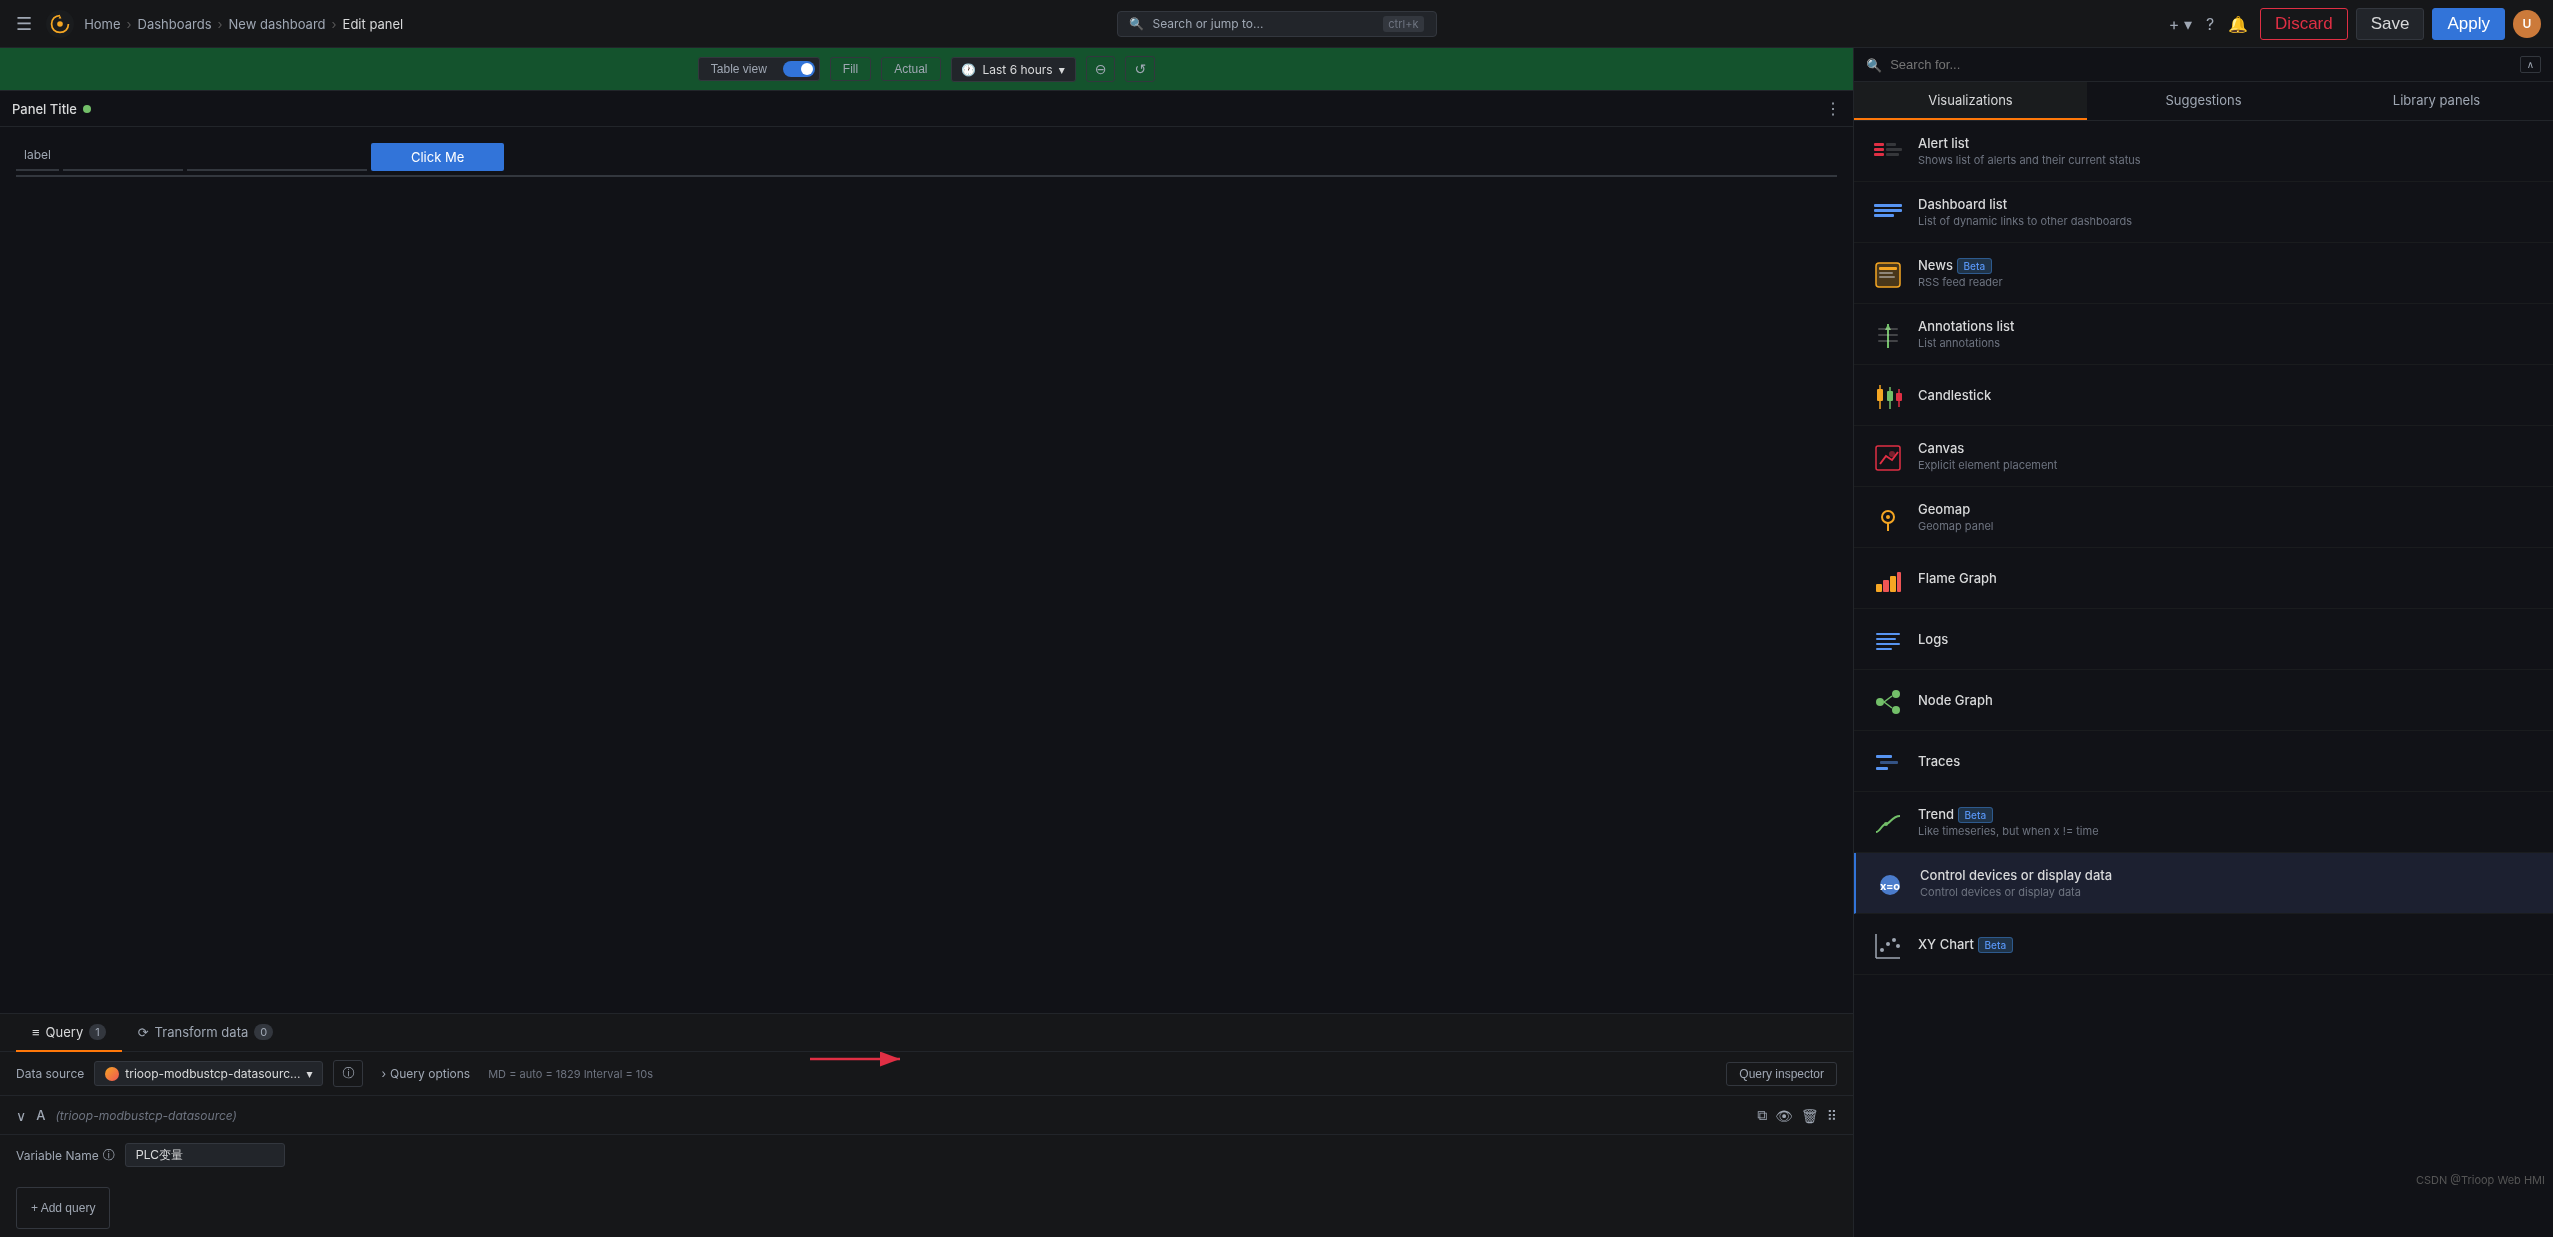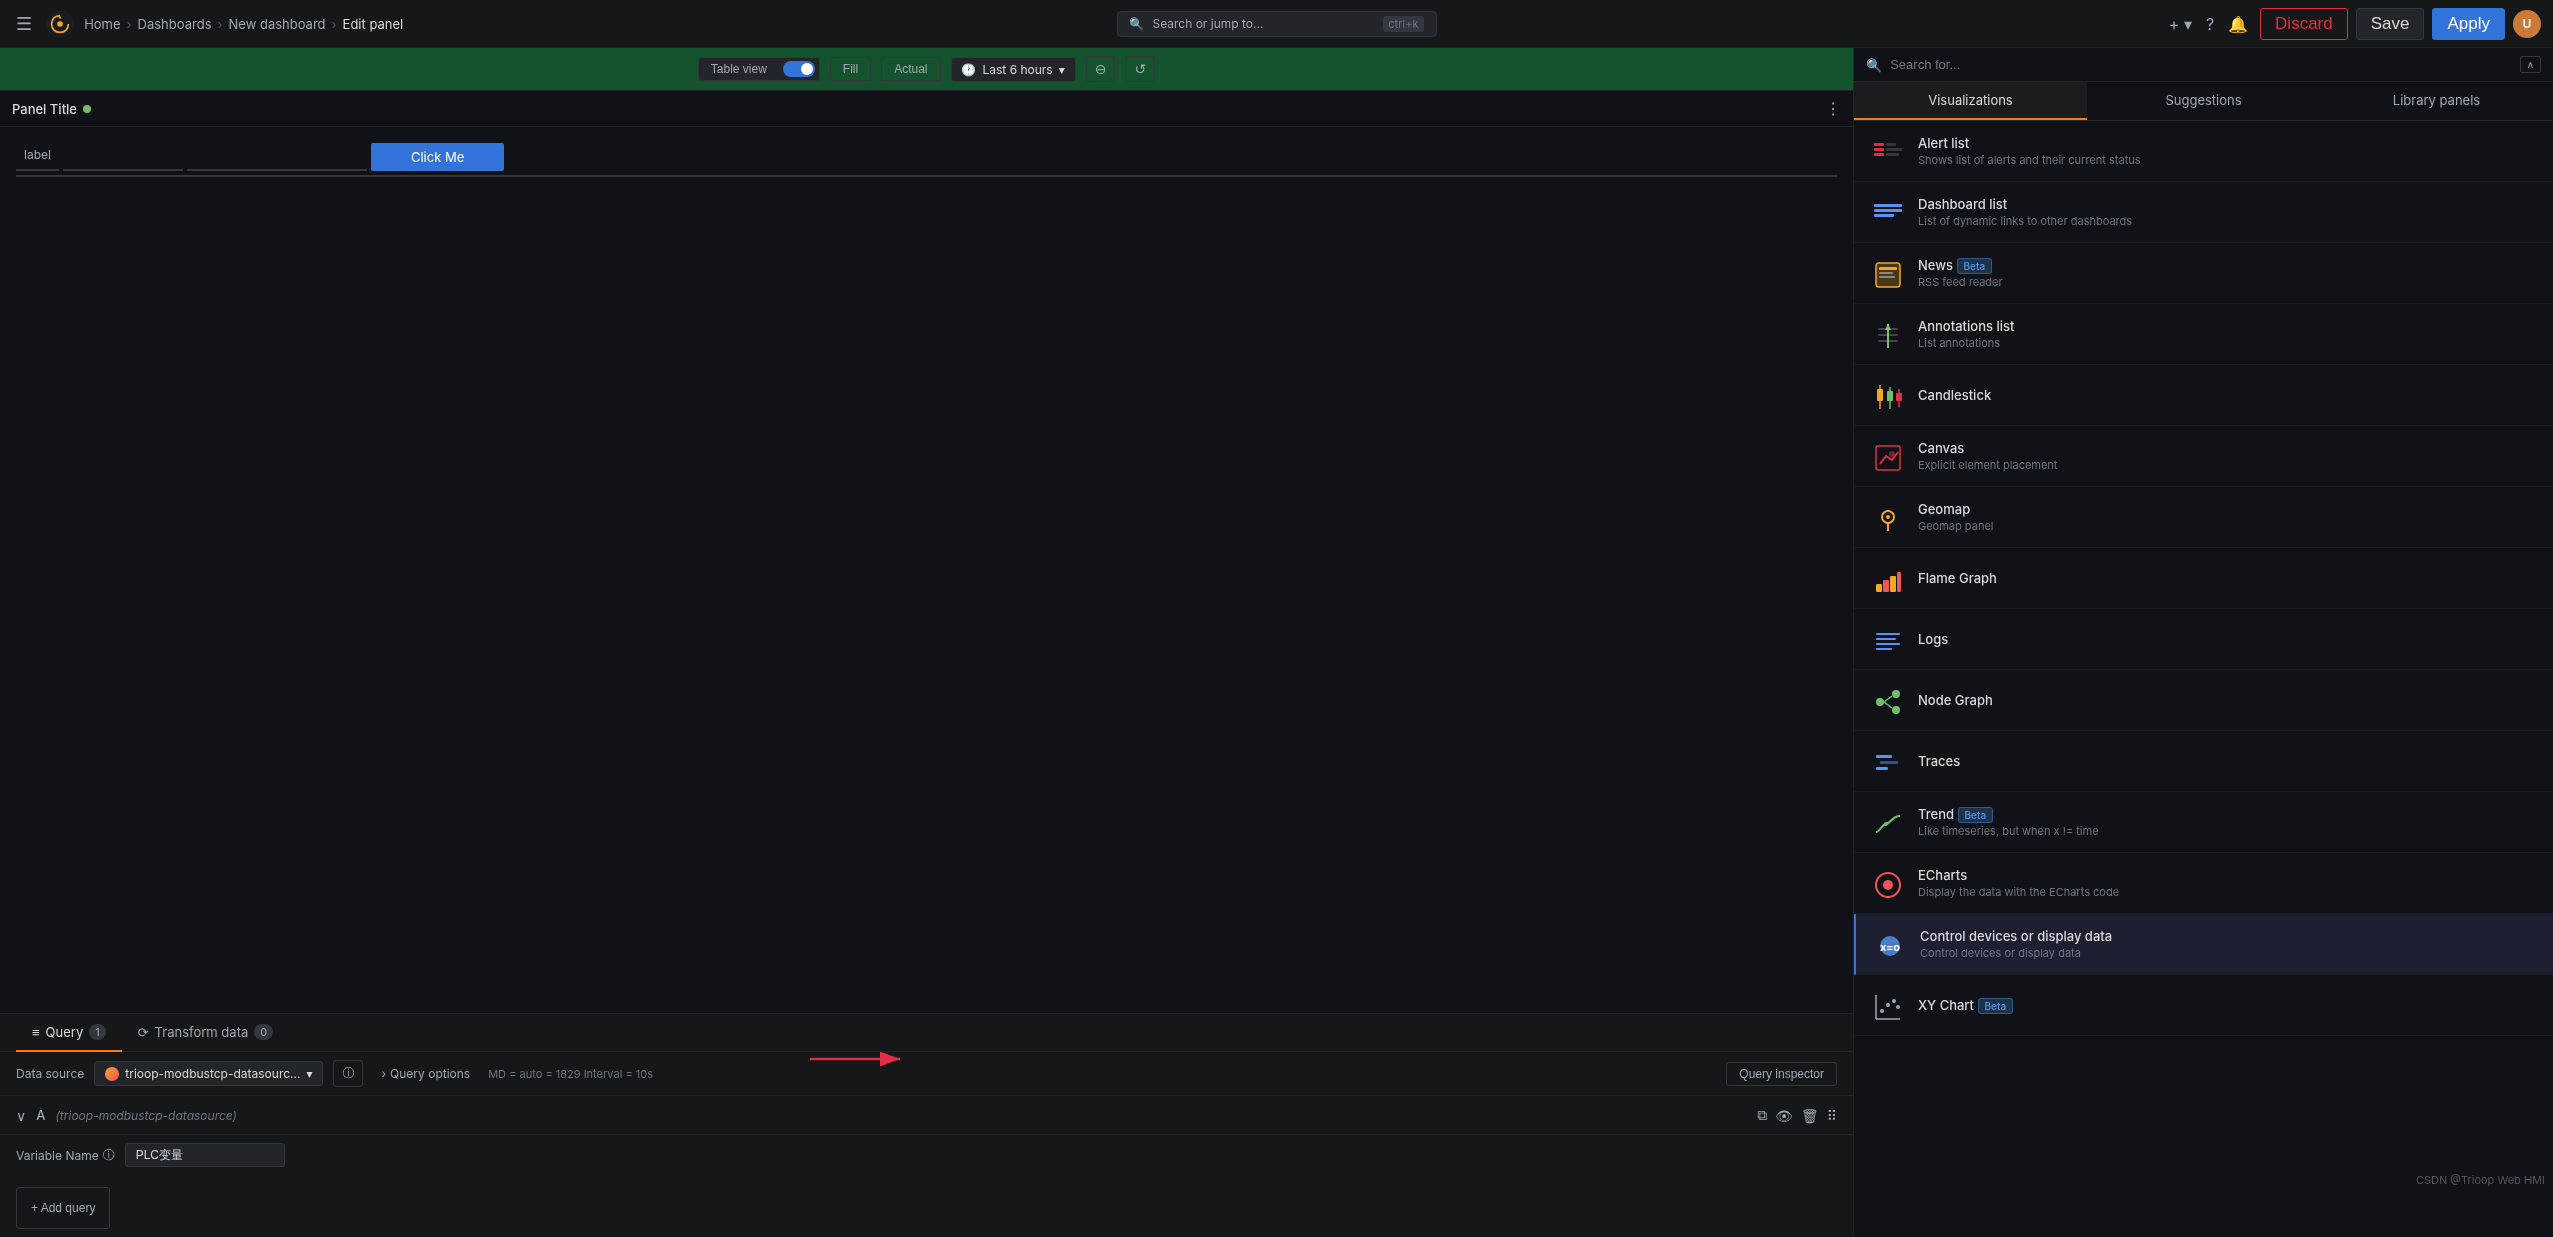--- a/index.html
+++ b/index.html
@@ -852,32 +852,20 @@
             <svg width="32" height="32" viewBox="0 0 32 32">
               <path d="M4 24 C8 24, 10 16, 14 16 C18 16, 20 8, 28 8" stroke="#73bf69" stroke-width="2" fill="none"></path>
               <circle cx="14" cy="16" r="2" fill="#73bf69"></circle>
             </svg>
           </div>
     <div class="viz-info">
       <div class="viz-name">Trend <span class="beta-badge">Beta</span></div>
       <div class="viz-desc">Like timeseries, but when x != time</div>
     </div>
   </div>
-        <div class="viz-item">
-    <div class="viz-icon">
-            <svg width="32" height="32" viewBox="0 0 32 32">
-              <circle cx="16" cy="16" r="12" fill="none" stroke="#e55" stroke-width="2"></circle>
-              <circle cx="16" cy="16" r="5" fill="#e55"></circle>
-            </svg>
-          </div>
-    <div class="viz-info">
-      <div class="viz-name">ECharts</div>
-      <div class="viz-desc">Display the data with the ECharts code</div>
-    </div>
-  </div>
         <div class="viz-item viz-item-selected-highlight" style="background: rgb(28, 32, 48); border-left: 2px solid rgb(50, 116, 217);">
     <div class="viz-icon">
             <svg width="32" height="32" viewBox="0 0 32 32">
               <circle cx="16" cy="16" r="10" fill="#5794f2" opacity="0.8"></circle>
               <text x="16" y="21" text-anchor="middle" fill="#fff" font-size="11" font-weight="bold">x=o</text>
             </svg>
           </div>
     <div class="viz-info">
       <div class="viz-name">Control devices or display data</div>
       <div class="viz-desc">Control devices or display data</div>

